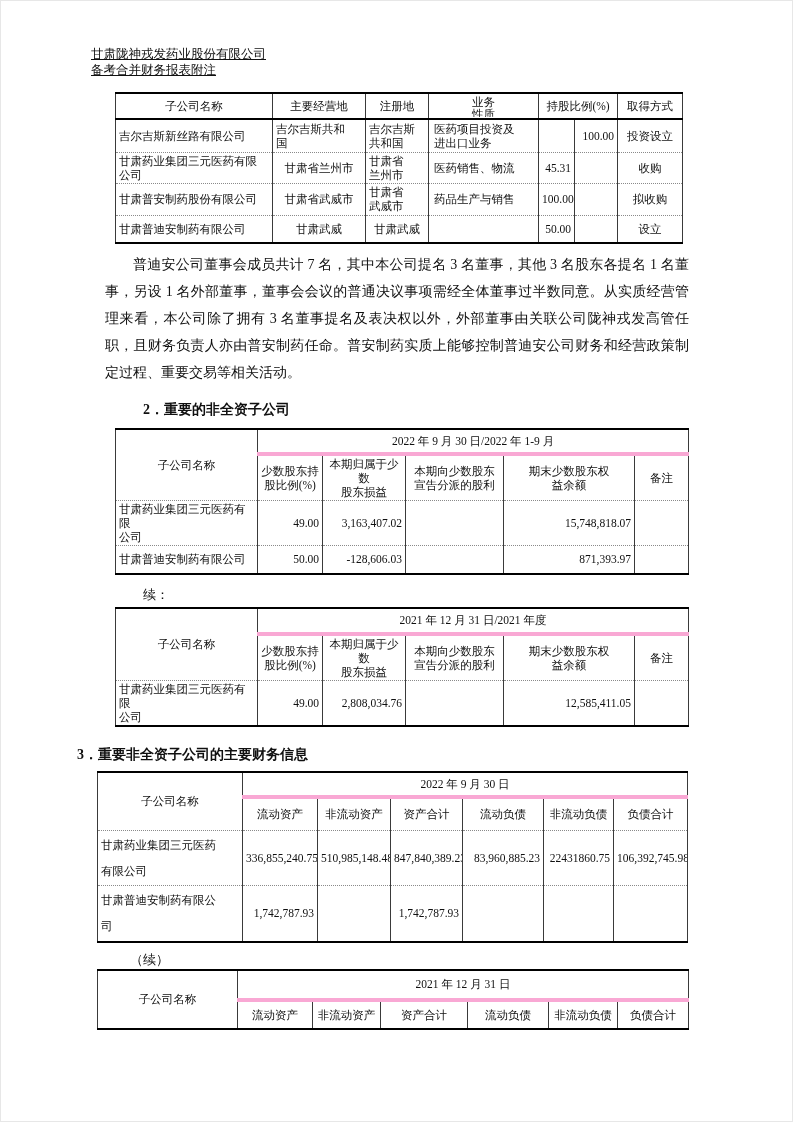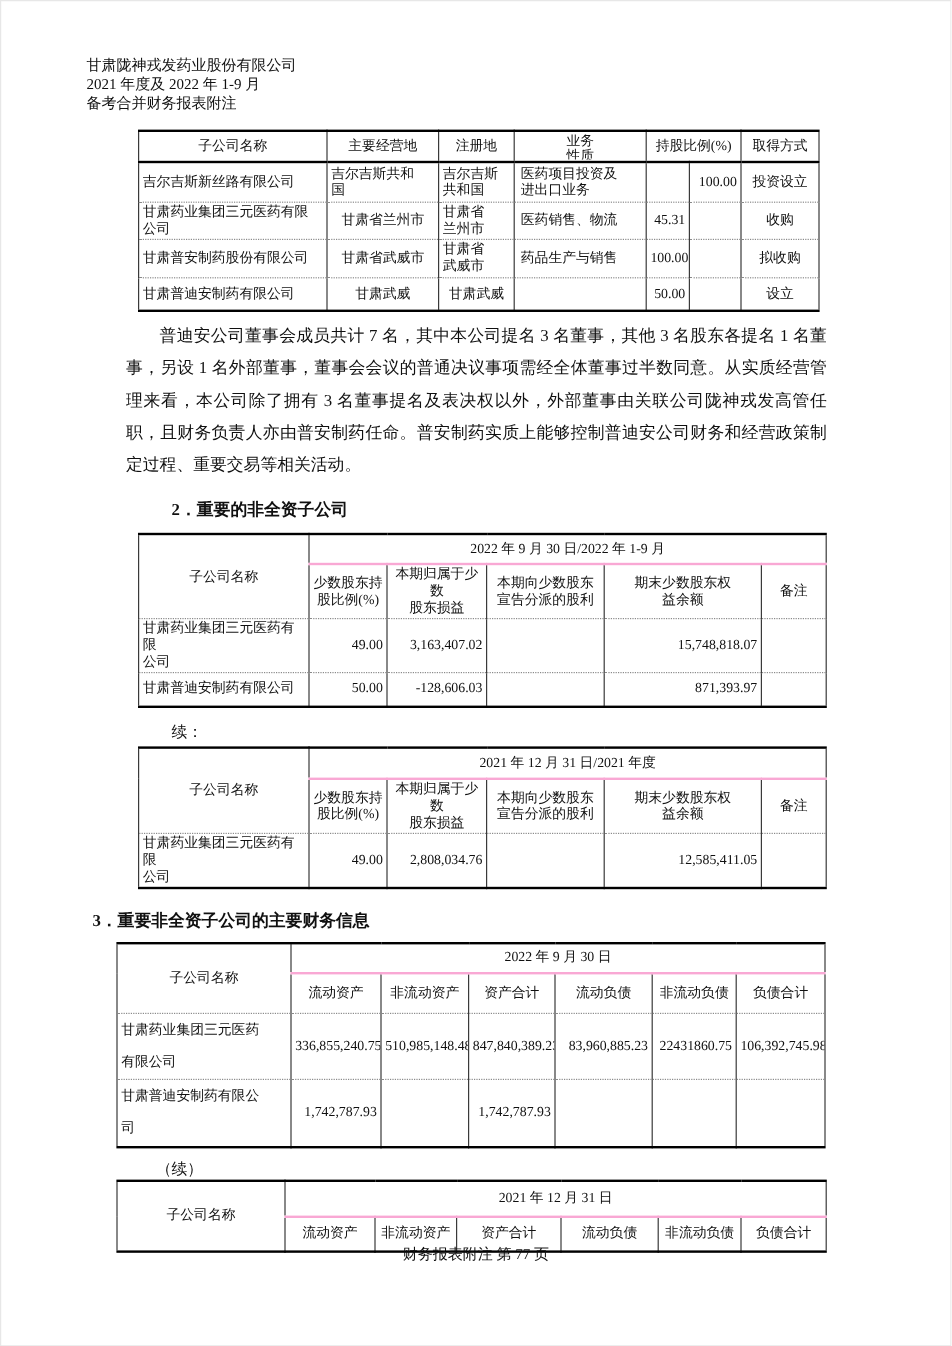--- a/index.html
+++ b/index.html
@@ -2,32 +2,32 @@
 <html><head>
 <meta charset="utf-8">
 <style>
   html,body { margin:0; padding:0; background:#ffffff; }
   .page {
     position:relative; width:793px; height:1122px; background:#fff;
     box-sizing:border-box; padding-top:46px; overflow:hidden;
     font-family:"Liberation Serif","DejaVu Serif",serif; color:#101010;
     box-shadow: inset 0 0 0 1px #e7e7e7;
   }
-  .doc-header { margin-left:72px; font-size:12.5px; line-height:16px; }
+  .doc-header { margin-left:91px; font-size:12.5px; line-height:16px;text-decoration:underline; }
   .doc-header div { white-space:nowrap; }
 
   table.tbl { border-collapse:collapse; table-layout:fixed;
     border-top:2.5px solid #000; border-bottom:2.5px solid #000; }
   table.tbl th, table.tbl td {
     border-left:1px solid #3a3a3a; border-right:1px solid #3a3a3a;
     font-weight:normal; padding:1px 3px; vertical-align:middle;
     white-space:pre-line; overflow:hidden; font-size:11.5px; line-height:14px;
   }
   tr.hsolid > th, tr.hsolid > td { border-bottom:2px solid #000; }
-  tr.hthin > th, tr.hthin > td { border-bottom:2px solid #f9a8d4; }
+  tr.hthin > th, tr.hthin > td { border-bottom:4px solid #f9a8d4; }
   tr.hdot  > th, tr.hdot  > td { border-bottom:1px dotted #8a8a8a; }
   .ctr { text-align:center; }
   .nm  { text-align:left; font-size:12px; padding-left:5px; line-height:15px; }
   .num { text-align:right; padding-right:6px; font-size:11px; }
   .num2 { text-align:right; padding-right:14px; font-size:11px; }
   .num3 { text-align:right; padding-right:2px; font-size:11px; }
 
   .t1 { margin:14px 0 0 115px; width:567px; }
   .t1 td { font-size:12px; }
   .t1 .biz { text-align:left; padding-left:5px;margin-top:16px; }
@@ -53,21 +53,20 @@
   .cont-label2 { margin:9px 0 0 130px; font-size:13px; line-height:15px; }
   .page-footer { position:absolute; left:0; right:0; bottom:68px; text-align:center; font-size:12.5px; }
 </style>
 </head>
 <body>
 
 <div class="page">
 
   <div class="doc-header">
     <div>甘肃陇神戎发药业股份有限公司</div>
-    <div>2021 年度及 2022 年 1-9 月</div>
     <div>备考合并财务报表附注</div>
   </div>
 
   <table class="tbl t1">
     <colgroup>
         <col style="width:157px">
         <col style="width:93px">
         <col style="width:63px">
         <col style="width:110px">
         <col style="width:36px">
@@ -286,15 +285,14 @@
       <th class="ctr">流动资产</th>
       <th class="ctr">非流动资产</th>
       <th class="ctr">资产合计</th>
       <th class="ctr">流动负债</th>
       <th class="ctr">非流动负债</th>
       <th class="ctr">负债合计</th>
     </tr>
   </tbody>
     </table>
 
-  <div class="page-footer">财务报表附注 第 77 页</div>
 
 </div>
 
 </body></html>

